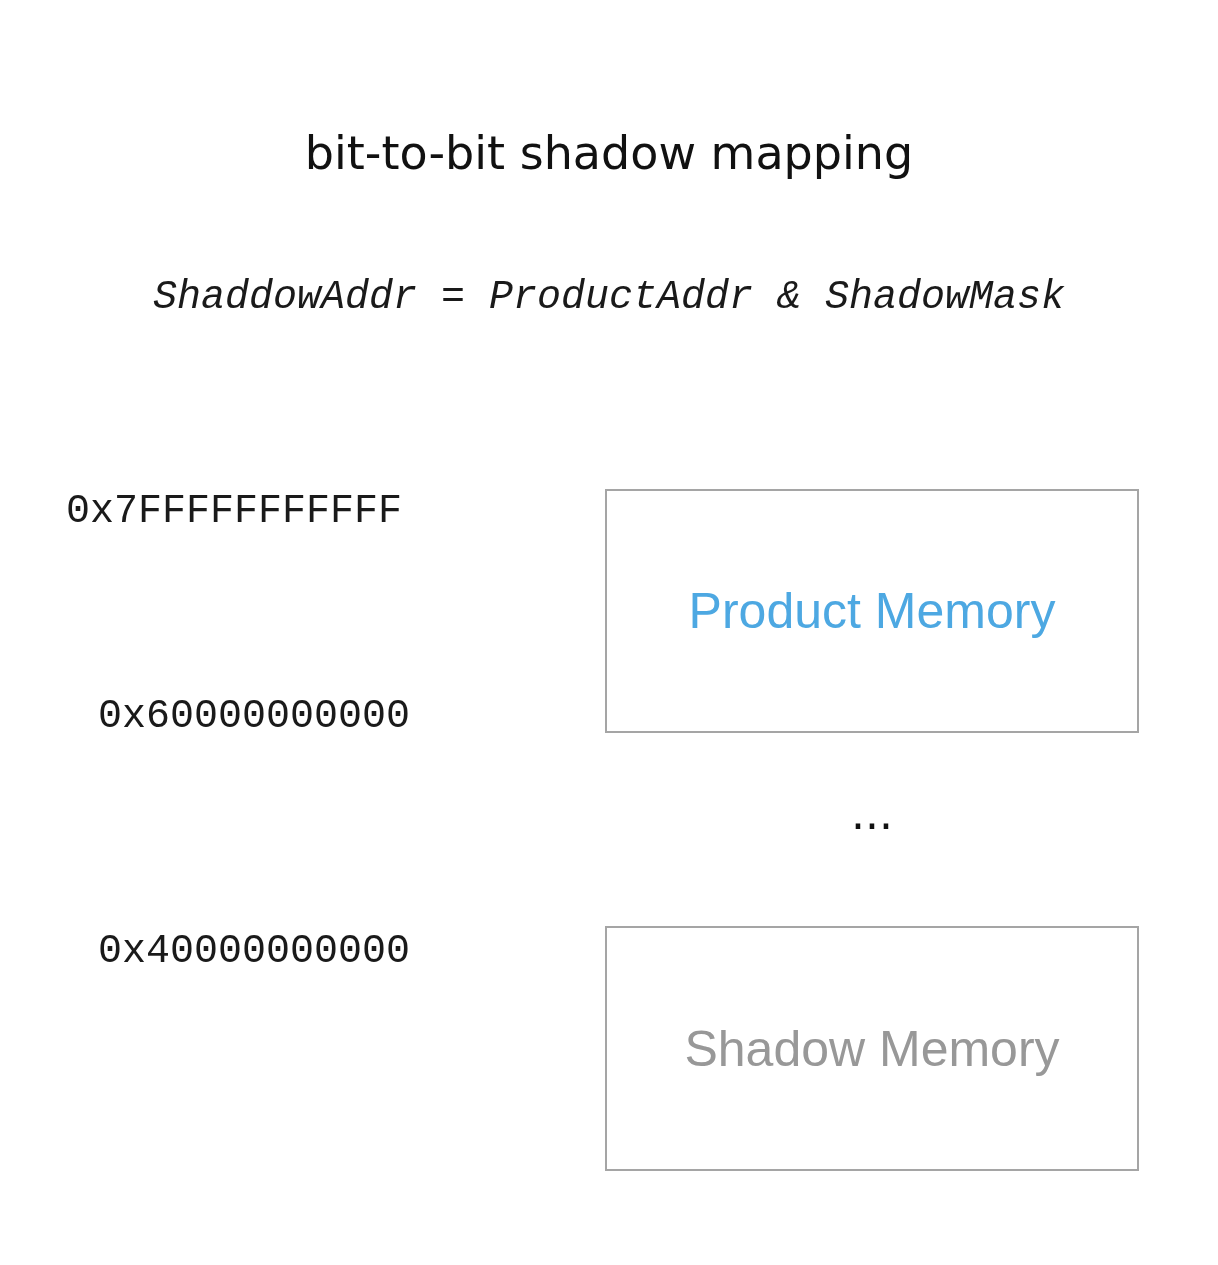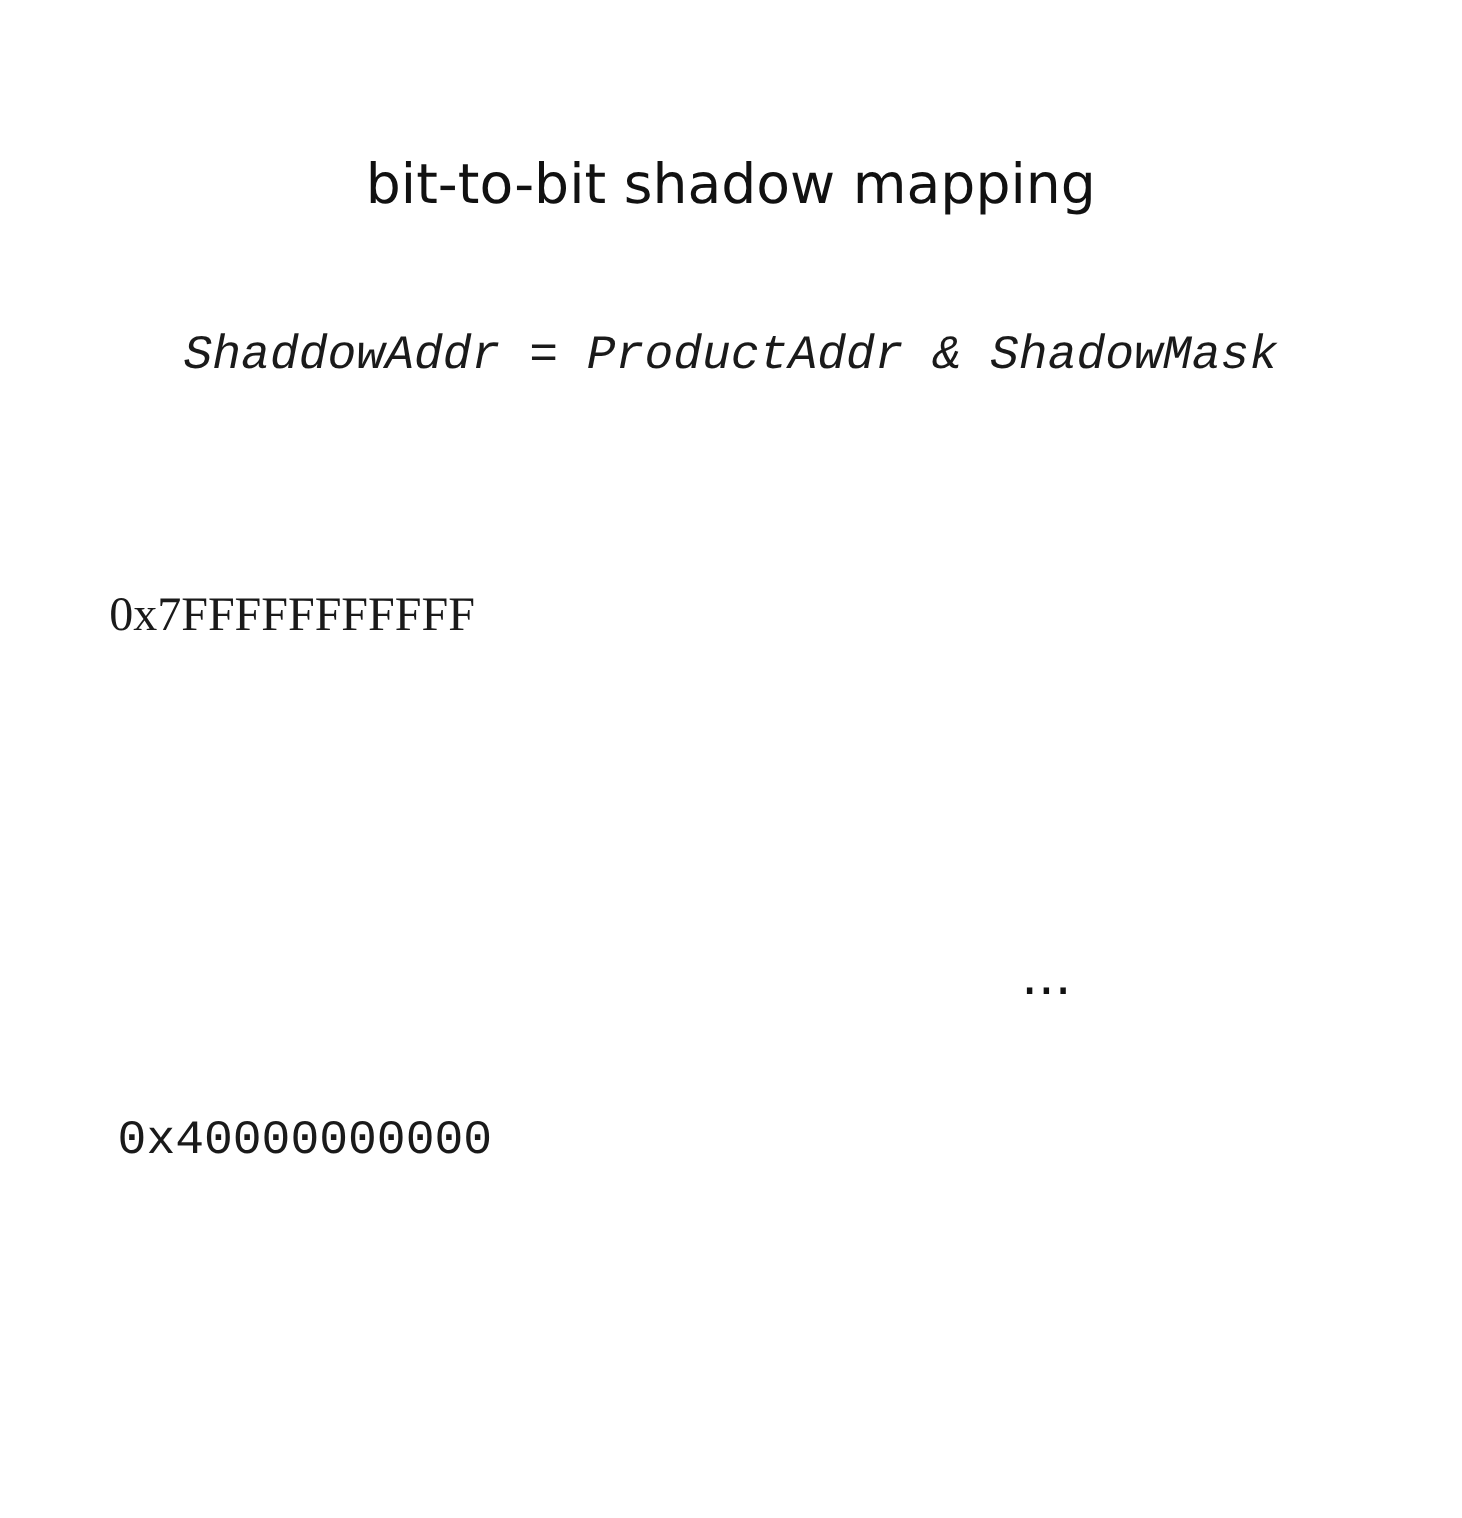--- a/index.html
+++ b/index.html
@@ -40,21 +40,21 @@
     font-style: italic;
   }
   .addr {
     position: absolute;
     font-family: "Liberation Mono", monospace;
     font-size: 40px;
     line-height: 1;
     color: #1a1a1a;
     white-space: pre;
   }
-  .addr-0 { left: 91px;  top: 444px; font-family: Liberation Serif, serif; }
+  .addr-0 { left: 66px;  top: 444px; }
   .addr-1 { left: 98px;  top: 649px; }
   .addr-2 { left: 98px;  top: 884px; text-align: right; }
   .addr-3 { left: 98px;  top: 1094px; }
   .memory-box {
     position: absolute;
     left: 605px;
     width: 530px;
     border: 2px solid #a5a5a5;
     background: #ffffff;
     display: flex;
@@ -87,21 +87,28 @@
 <body>
 
 <div class="canvas">
 
   <h1 class="title">bit-to-bit shadow mapping</h1>
 
   <div class="formula">ShaddowAddr = ProductAddr &amp; ShadowMask</div>
 
   <div class="addr addr-0">0x7FFFFFFFFFFF</div>
 
+  <div class="addr addr-1">0x60000000000</div>
 
   <div class="addr addr-2">0x40000000000</div>
 
 
+  <div class="memory-box product-box">
+    <span class="box-label product-label">Product Memory</span>
+  </div>
 
   <div class="ellipsis">...</div>
 
+  <div class="memory-box shadow-box">
+    <span class="box-label shadow-label">Shadow Memory</span>
+  </div>
 
 </div>
 
 </body></html>

